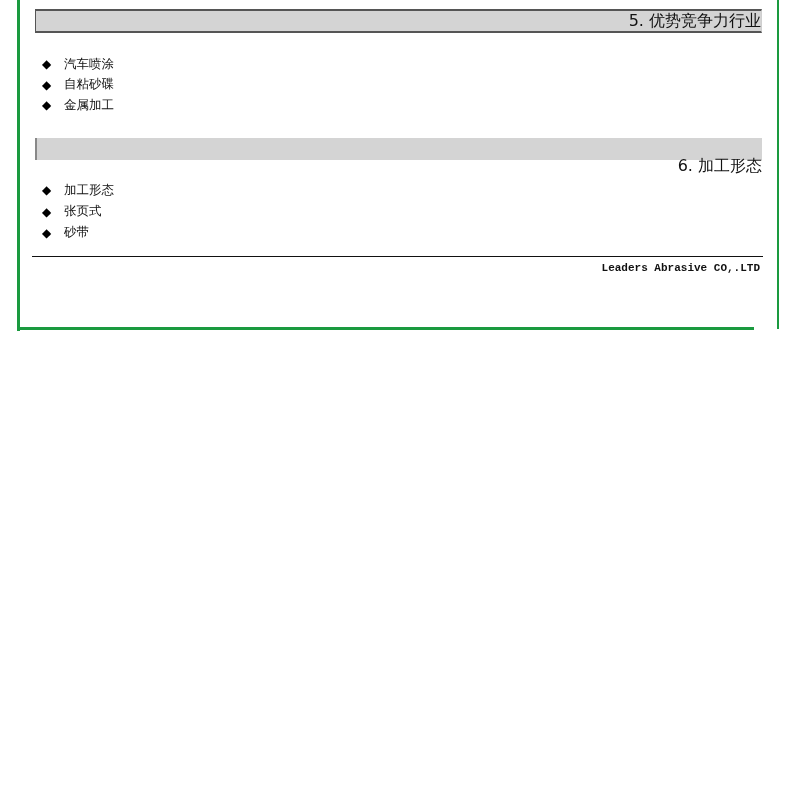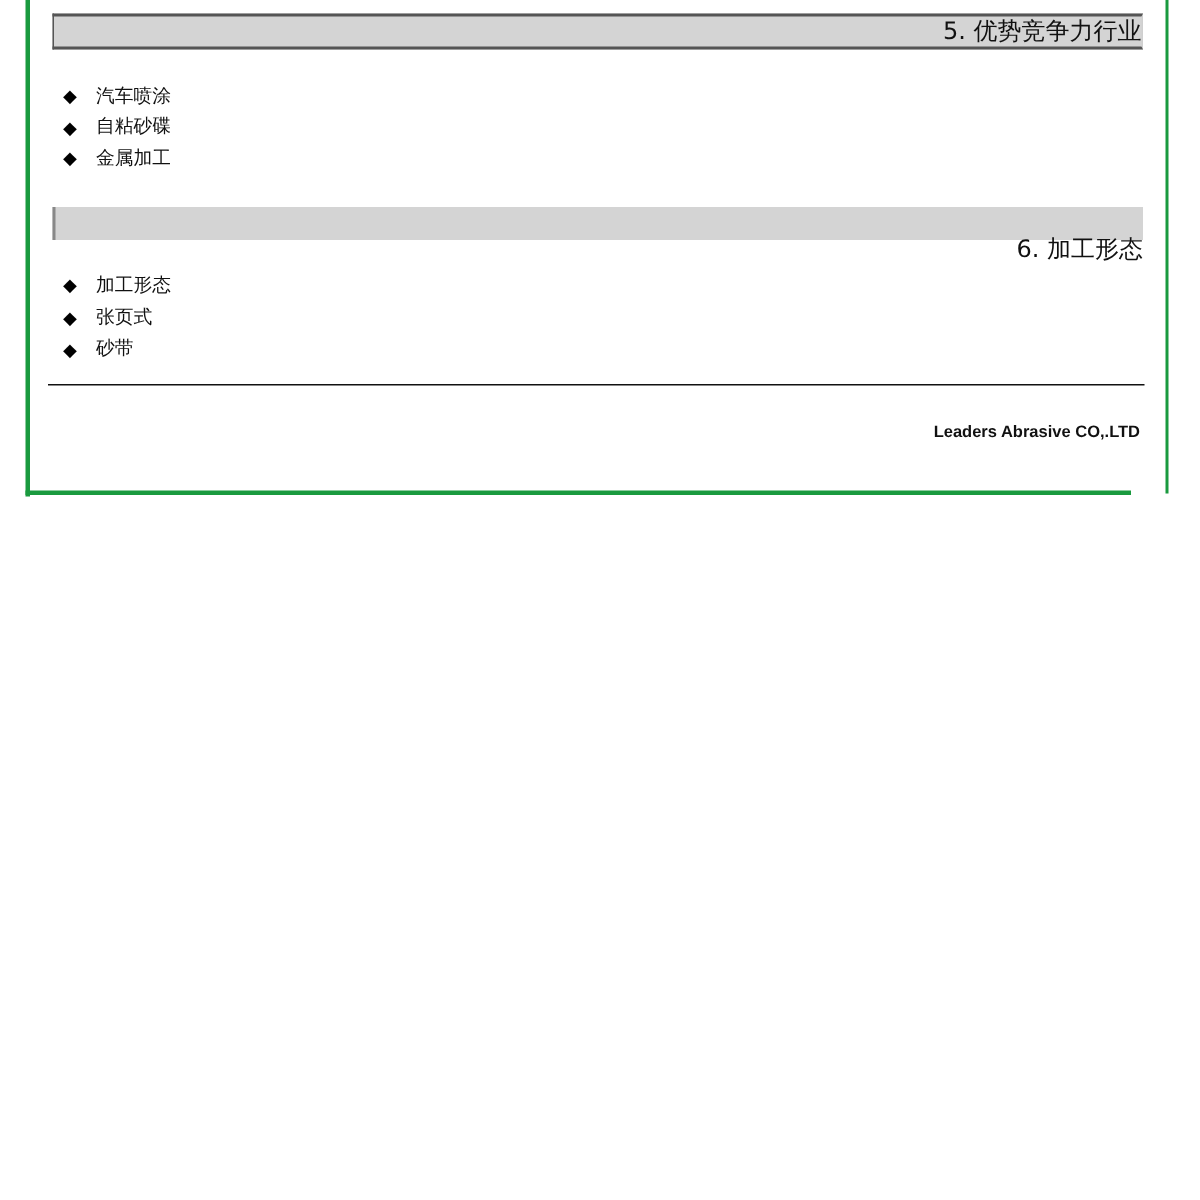--- a/index.html
+++ b/index.html
@@ -98,26 +98,25 @@
       left: 32px;
       top: 256px;
       width: 731px;
       height: 1px;
       background: #111111;
     }
     .company {
       position: absolute;
       right: 40px;
       top: 262px;
-      font-family: Liberation Sans, sans-serif;
+      font-family: Liberation Mono, monospace;
       font-weight: bold;
       font-size: 11px;
       color: #111;
       letter-spacing: 0px;
-      margin-top: 20px;
     }
   </style>
 </head>
 <body>
 
 <div class="frame-left"></div>
 <div class="frame-right"></div>
 <div class="frame-bottom"></div>
 
 <div class="section-heading h5">

